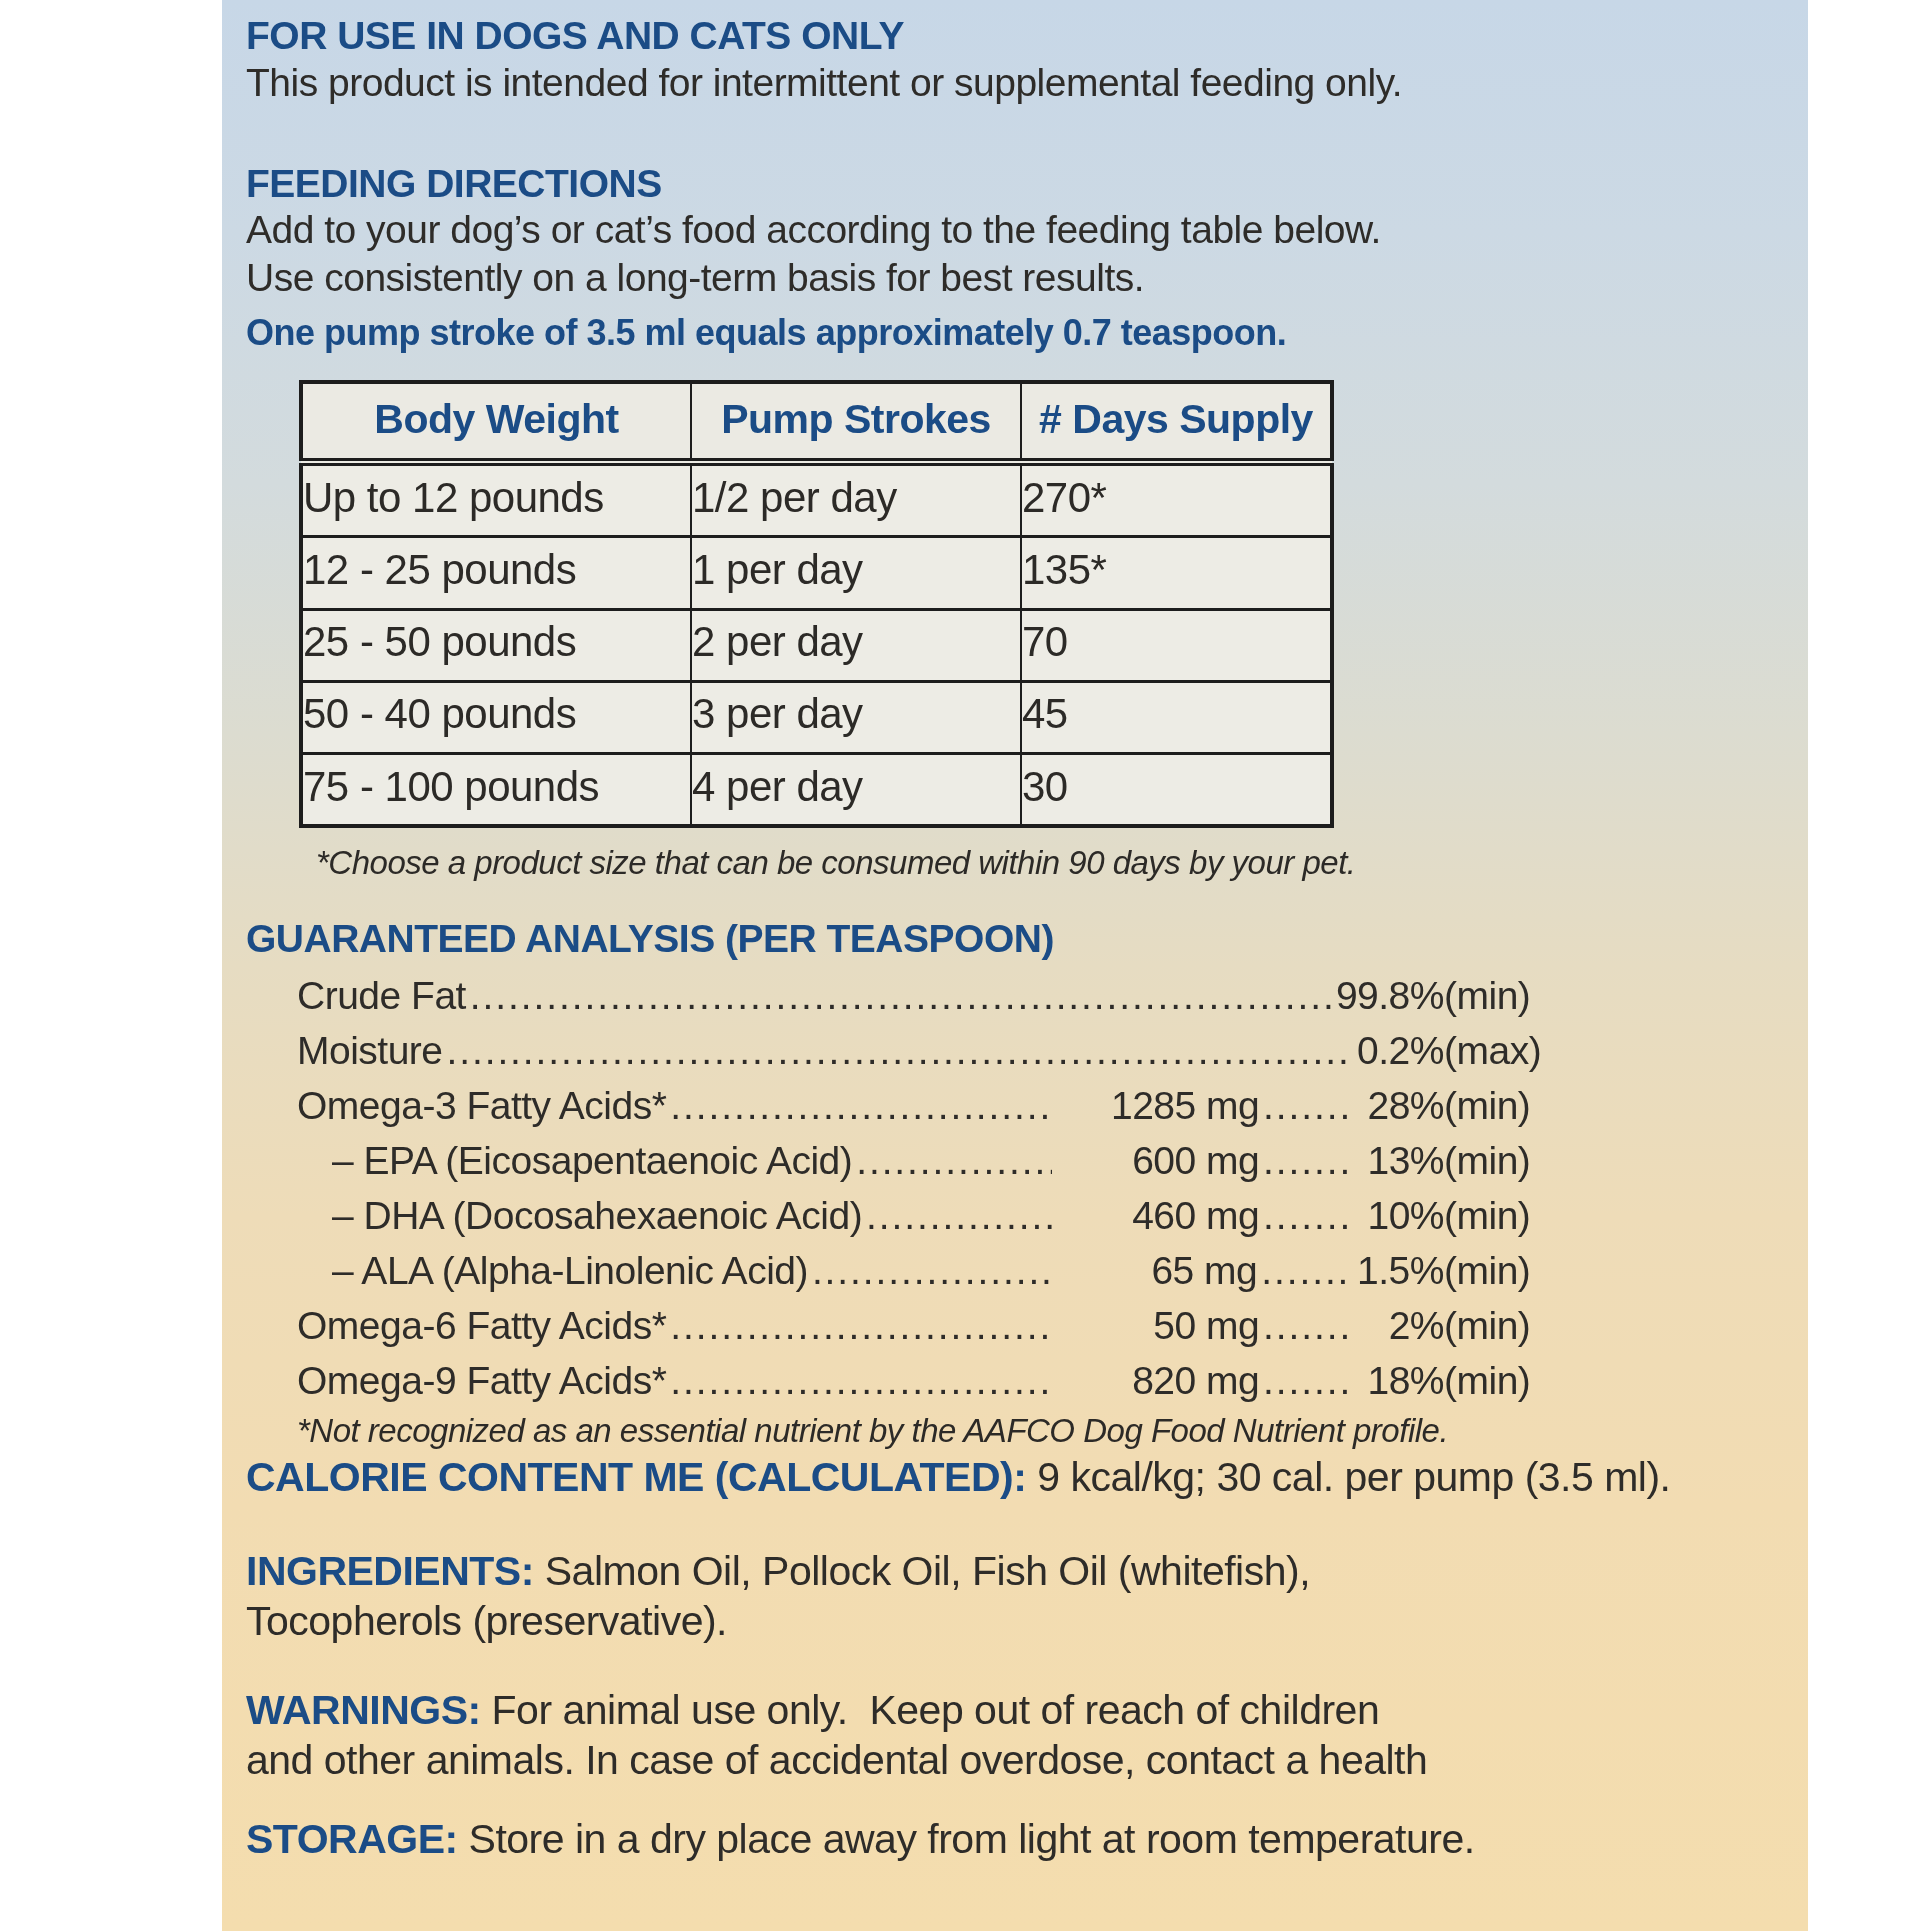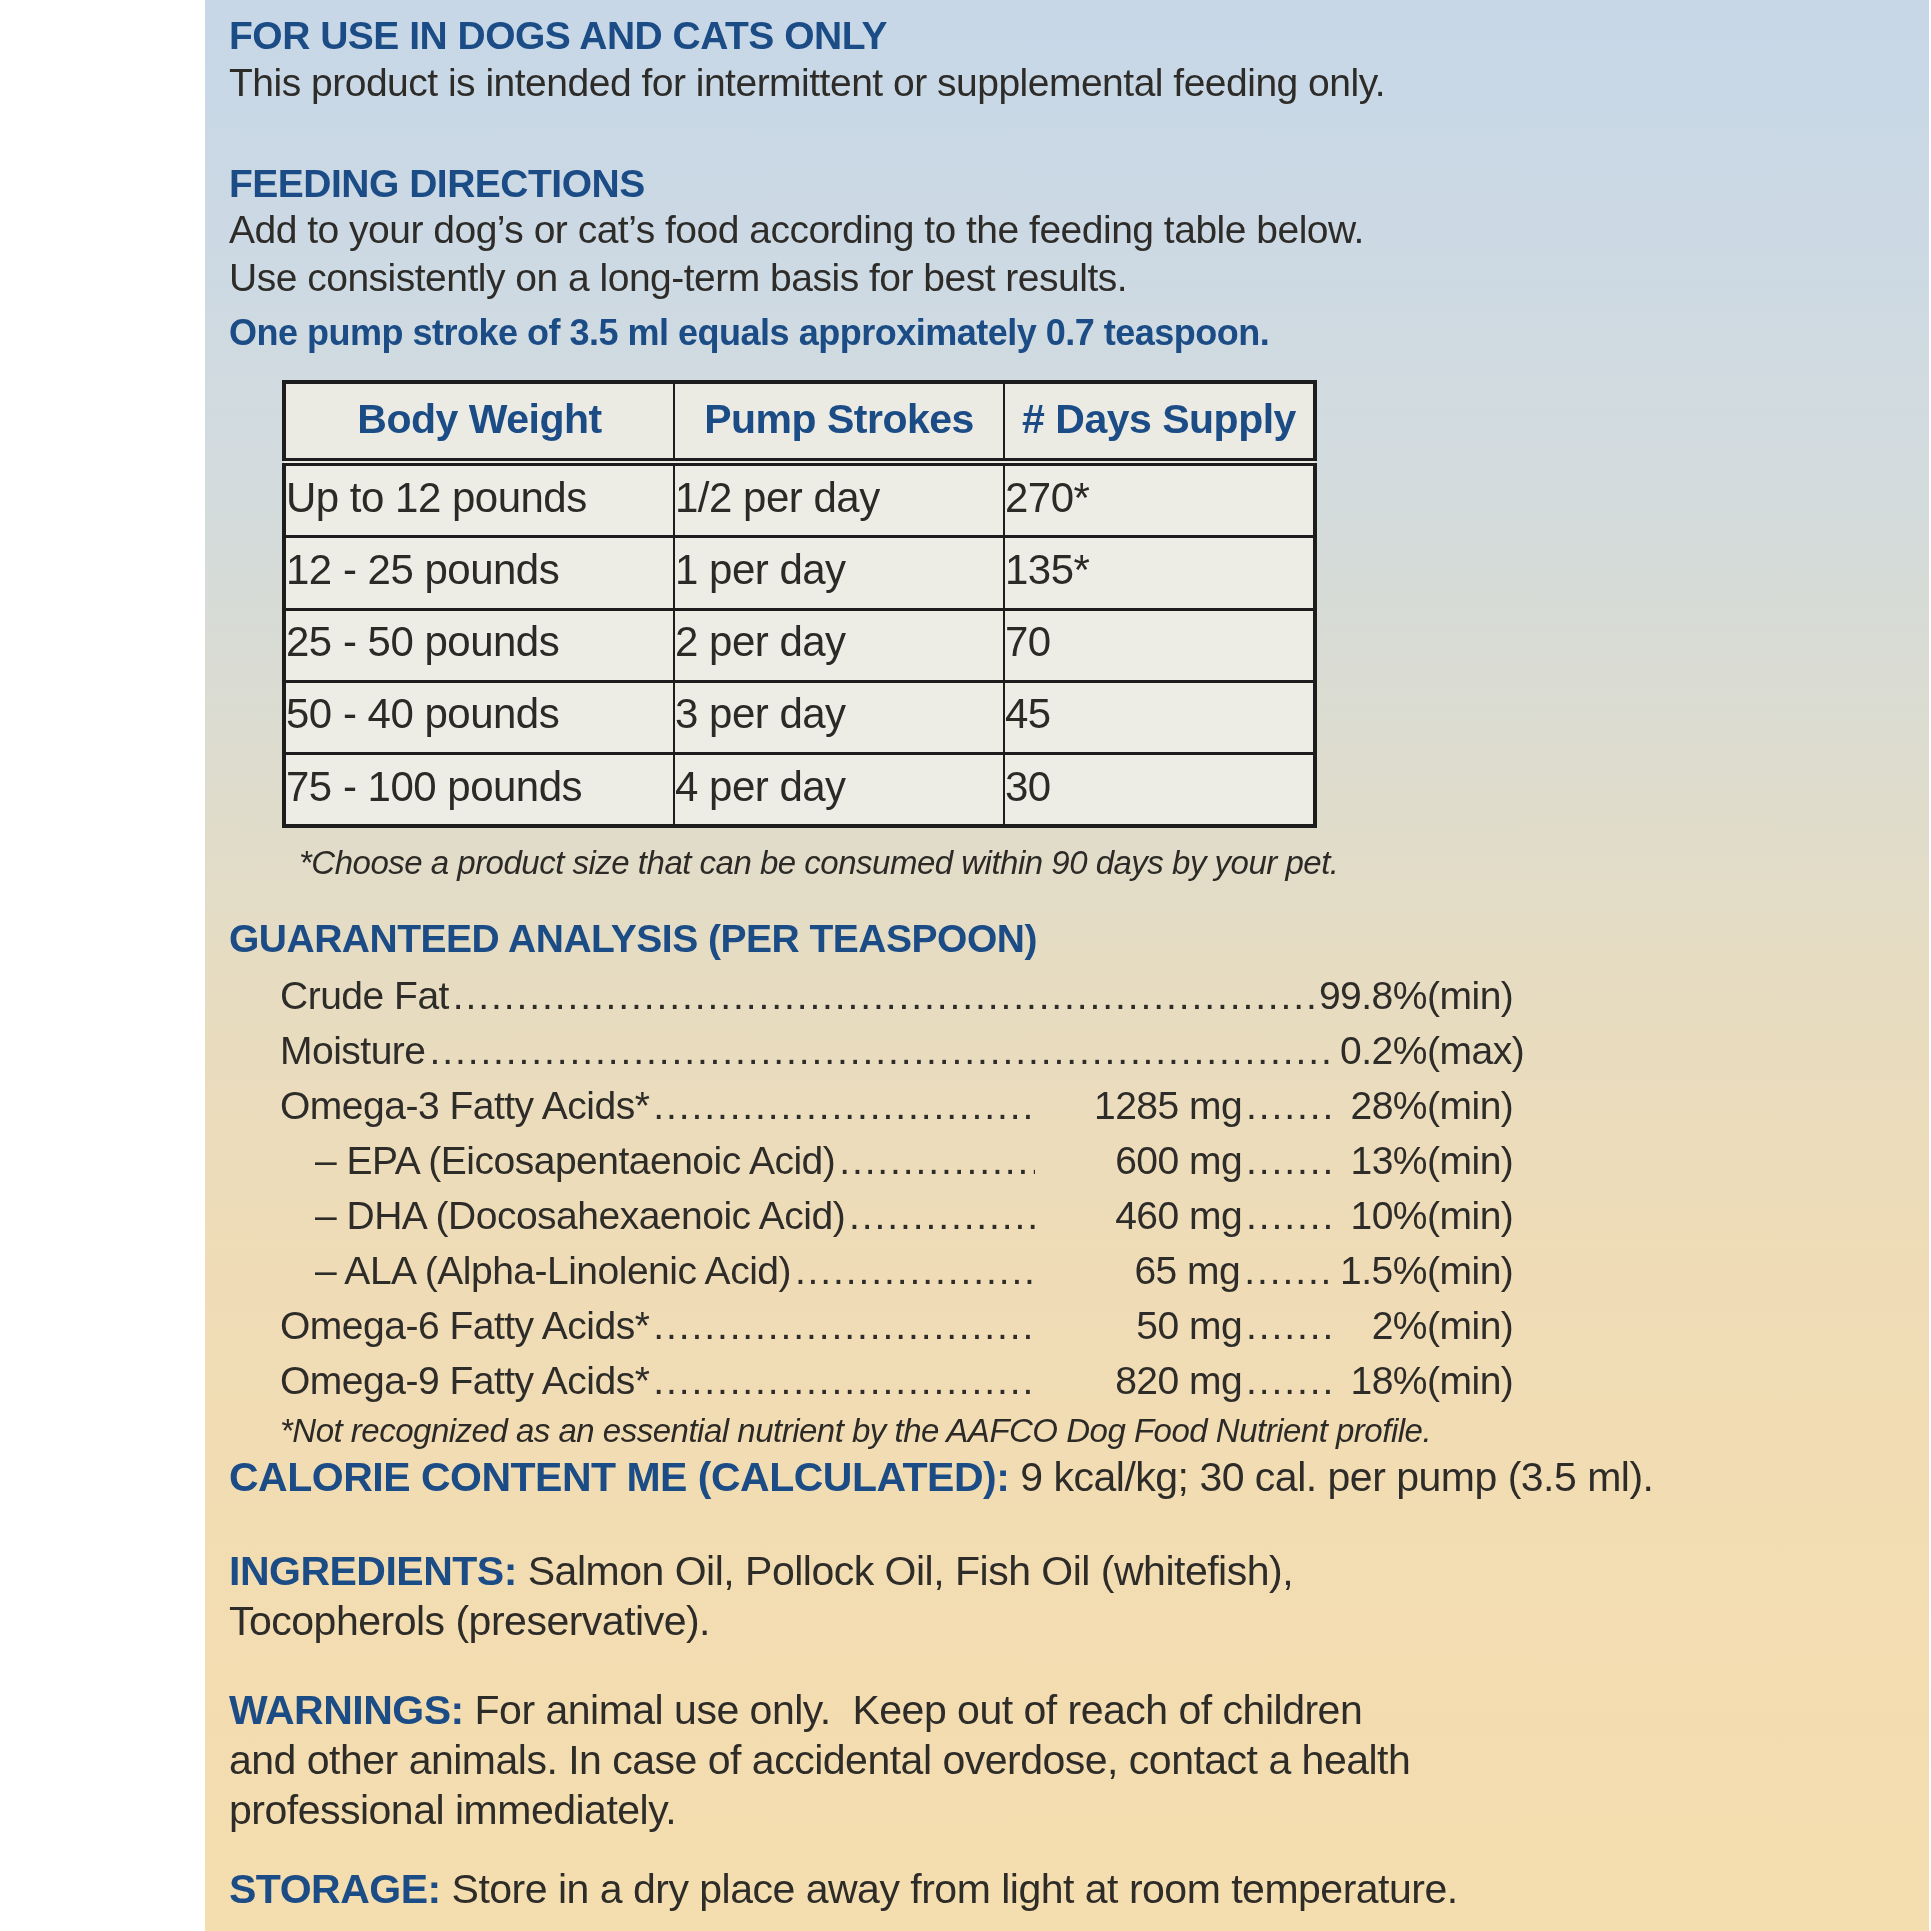--- a/index.html
+++ b/index.html
@@ -10,23 +10,23 @@
   }
   .page {
     position: relative;
     width: 1931px;
     height: 1931px;
     background: #ffffff;
     overflow: hidden;
   }
   .panel {
     position: absolute;
-    left: 205px;
+    left: 222px;
     top: 0;
-    width: 1724px;
+    width: 1586px;
     height: 1931px;
     background: linear-gradient(180deg,
       #c7d7e7 0%,
       #ccd9e4 12%,
       #d3dbdd 25%,
       #dcdcd0 38%,
       #e6dcc2 50%,
       #eedcb8 63%,
       #f2dcb2 78%,
       #f4ddae 100%);
@@ -290,21 +290,20 @@
         </div>
         <div class="para">Tocopherols (preservative).</div>
       </div>
 
       <div class="sec-warnings">
         <div class="para">
           <span class="inline-label">WARNINGS:</span>
           <span>For animal use only.&nbsp; Keep out of reach of children</span>
         </div>
         <div class="para">and other animals. In case of accidental overdose, contact a health</div>
-        <div class="para">professional immediately.</div>
       </div>
 
       <div class="para sec-storage">
         <span class="inline-label">STORAGE:</span>
         <span>Store in a dry place away from light at room temperature.</span>
       </div>
 
     </div>
   </div>
 </div>

